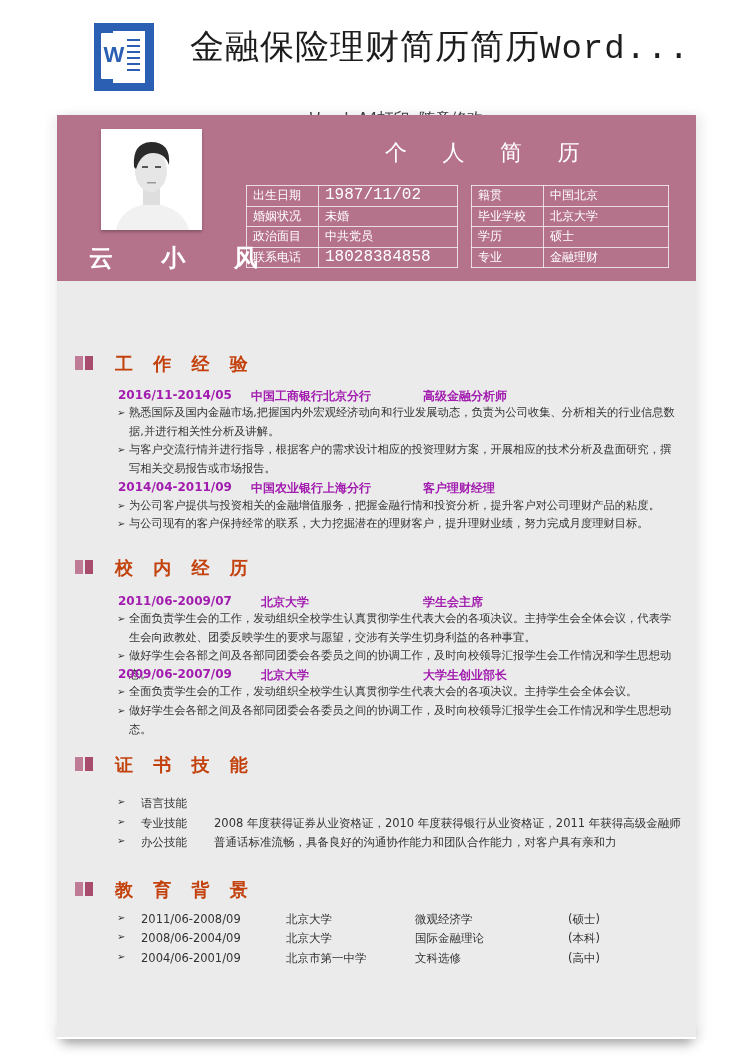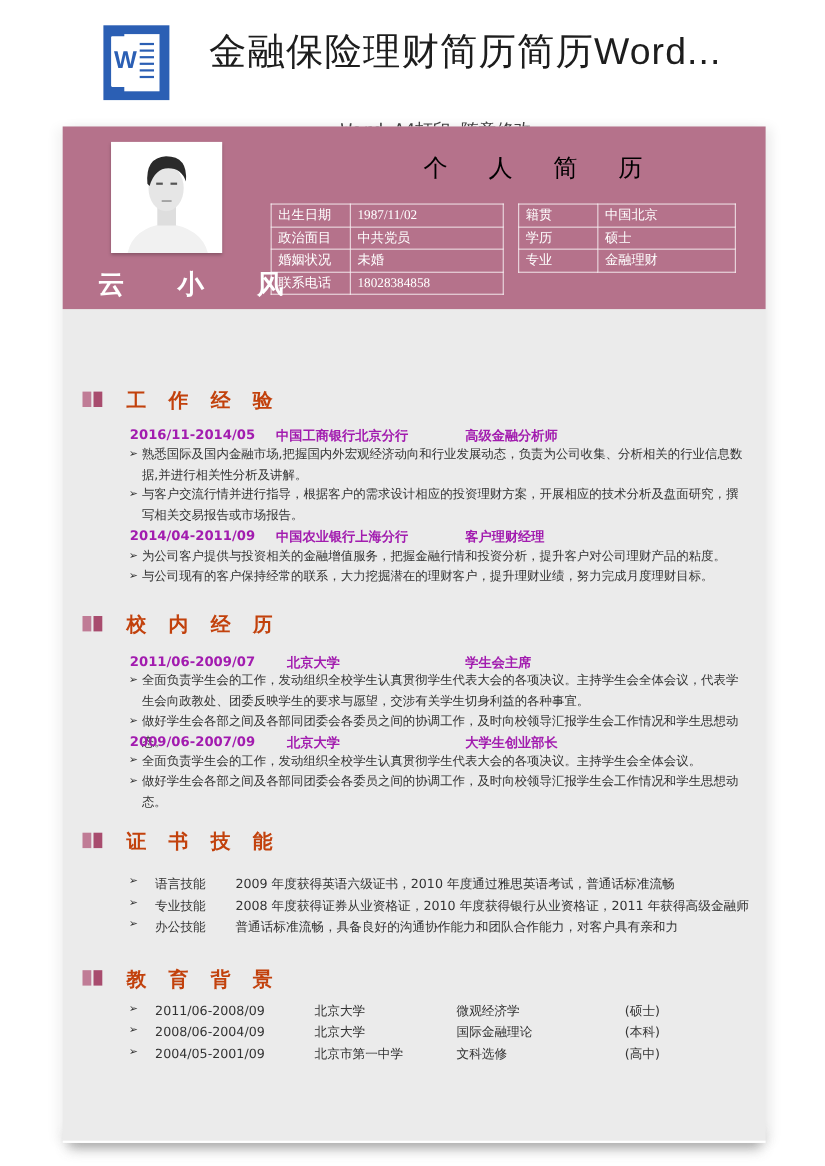--- a/index.html
+++ b/index.html
@@ -6,39 +6,39 @@
   html, body { width: 750px; height: 1060px; background: #ffffff; overflow: hidden; }
   body { position: relative; font-family: "DejaVu Sans", "Liberation Sans", sans-serif; color: #222; }
 
   
   .banner { position: absolute; left: 0; top: 0; width: 750px; height: 108px; background: #ffffff; }
   .word-icon { position: absolute; left: 94px; top: 23px; width: 60px; height: 68px; background: #2b5fb4; }
   .word-icon .page { position: absolute; left: 19px; top: 8px; width: 32px; height: 52px; background: #ffffff; }
   .word-icon .line { position: absolute; left: 25px; width: 21px; height: 2px; background: #2b5fb4; }
   .word-icon .wbox { position: absolute; left: 7px; top: 10px; width: 26px; height: 46px; background: #ffffff; border-radius: 1px; }
   .word-icon .w { position: absolute; left: 8px; top: 19px; width: 24px; font: bold 22px "Liberation Sans", sans-serif; color: #2b5fb4; text-align: center; }
-  .doc-title { position: absolute; left: 190px; top: 24px; font-size: 34px; letter-spacing: 1px; color: #1d1d1d; font-family: Liberation Sans, sans-serif; white-space: nowrap; }
+  .doc-title { position: absolute; left: 190px; top: 24px; font-size: 34px; letter-spacing: 1px; color: #1d1d1d; font-family: Liberation Mono, monospace; white-space: nowrap; }
   .doc-sub { position: absolute; left: 310px; top: 72px; font-size: 16px; color: #444; font-family: "DejaVu Sans Mono", monospace; white-space: nowrap; margin-top: 37px; }
 
   
   .shadow { position: absolute; left: 62px; top: 1030px; width: 630px; height: 14px; background: #999; filter: blur(6px); opacity: 0.8; }
   .card { position: absolute; left: 57px; top: 115px; width: 639px; height: 924px; background: #ebebeb; border-bottom: 2px solid #ffffff; box-shadow: 6px 0 10px rgba(0,0,0,0.08), -6px 0 10px rgba(0,0,0,0.05); }
 
   .hdr { position: absolute; left: 0; top: 0; width: 639px; height: 166px; background: #b5728b; }
   .photo { position: absolute; left: 44px; top: 14px; width: 101px; height: 101px; background: #ffffff; box-shadow: 0 2px 3px rgba(0,0,0,0.25); overflow: hidden; }
   .photo svg { position: absolute; left: 0; top: 0; }
   .name { position: absolute; left: 32px; top: 127px; width: 130px; font-size: 24px; font-weight: bold; color: #ffffff; letter-spacing: 20px; white-space: nowrap; }
-  .hdr-title { position: absolute; left: 328px; top: 23px; font-size: 22px; color: #000000; letter-spacing: 15px; white-space: nowrap; }
+  .hdr-title { position: absolute; left: 328px; top: 23px; font-size: 22px; color: #ffffff; letter-spacing: 15px; white-space: nowrap; font-family: Liberation Serif, serif; }
 
   .info { position: absolute; border-collapse: collapse; color: #ffffff; font-size: 12px; }
   .info td { border: 1px solid rgba(255,255,255,0.75); height: 20.5px; padding: 0 6px; line-height: 19px; white-space: nowrap; }
   .info.left { left: 189px; top: 70px; width: 212px; }
   .info.right { left: 414px; top: 70px; width: 198px; }
   .info td.k { width: 72px; }
-  .serif { font-family: Liberation Serif, serif; font-size: 12px; }
+  .serif { font-family: Liberation Mono, monospace; font-size: 16px; }
 
   
   .sec-head { position: absolute; left: 18px; height: 24px; }
   .sec-icon { position: absolute; left: 0; top: 4px; width: 18px; height: 14px; }
   .sec-icon .a { position: absolute; left: 0; top: 0; width: 8px; height: 14px; background: #c07c96; }
   .sec-icon .b { position: absolute; left: 10px; top: 0; width: 8px; height: 14px; background: #a84c6e; }
   .sec-title { position: absolute; left: 40px; top: 0; font-size: 18px; font-weight: bold; color: #c2410c; letter-spacing: 7px; white-space: nowrap; }
 
   .entry-head { position: absolute; left: 61px; font-size: 12px; font-weight: bold; color: #a21caf; white-space: nowrap; }
   .entry-head .org { position: absolute; left: 133px; top: 0; }
@@ -95,41 +95,45 @@
     <div class="name">云 小 风</div>
     <div class="hdr-title">个 人 简 历</div>
 
     <table class="info left">
       <tbody>
           <tr>
         <td class="k">出生日期</td>
         <td class="serif">1987/11/02</td>
       </tr>
       <tr>
+        <td class="k">婚姻状况</td>
+        <td>未婚</td>
+      </tr>
+      <tr>
         <td class="k">政治面目</td>
         <td>中共党员</td>
-      </tr>
-      <tr>
-        <td class="k">婚姻状况</td>
-        <td>未婚</td>
       </tr>
       <tr>
         <td class="k">联系电话</td>
         <td class="serif">18028384858</td>
       </tr>
     </tbody>
       </table>
 
     <table class="info right">
       <tbody>
           <tr>
         <td class="k">籍贯</td>
         <td>中国北京</td>
       </tr>
       <tr>
+        <td class="k">毕业学校</td>
+        <td>北京大学</td>
+      </tr>
+      <tr>
         <td class="k">学历</td>
         <td>硕士</td>
       </tr>
       <tr>
         <td class="k">专业</td>
         <td>金融理财</td>
       </tr>
     </tbody>
       </table>
   </div>
@@ -210,21 +214,20 @@
     <div class="sec-icon">
         <div class="a"></div>
         <div class="b"></div>
       </div>
     <div class="sec-title">证 书 技 能</div>
   </div>
 
   <div class="row" style="top:681px">
     <span class="arr">➢</span>
     <span class="c1">语言技能</span>
-    <span class="c2">2009 年度获得英语六级证书，2010 年度通过雅思英语考试，普通话标准流畅</span>
   </div>
   <div class="row" style="top:701px">
     <span class="arr">➢</span>
     <span class="c1">专业技能</span>
     <span class="c2">2008 年度获得证券从业资格证，2010 年度获得银行从业资格证，2011 年获得高级金融师</span>
   </div>
   <div class="row" style="top:720px">
     <span class="arr">➢</span>
     <span class="c1">办公技能</span>
     <span class="c2">普通话标准流畅，具备良好的沟通协作能力和团队合作能力，对客户具有亲和力</span>
@@ -247,18 +250,18 @@
   </div>
   <div class="row erow" style="top:816px">
     <span class="arr">➢</span>
     <span class="c1">2008/06-2004/09</span>
     <span class="c2">北京大学</span>
     <span class="c3">国际金融理论</span>
     <span class="c4">(本科)</span>
   </div>
   <div class="row erow" style="top:836px">
     <span class="arr">➢</span>
-    <span class="c1">2004/05-2001/09</span>
+    <span class="c1">2004/06-2001/09</span>
     <span class="c2">北京市第一中学</span>
     <span class="c3">文科选修</span>
     <span class="c4">(高中)</span>
   </div>
 </div>
 
 </body></html>

